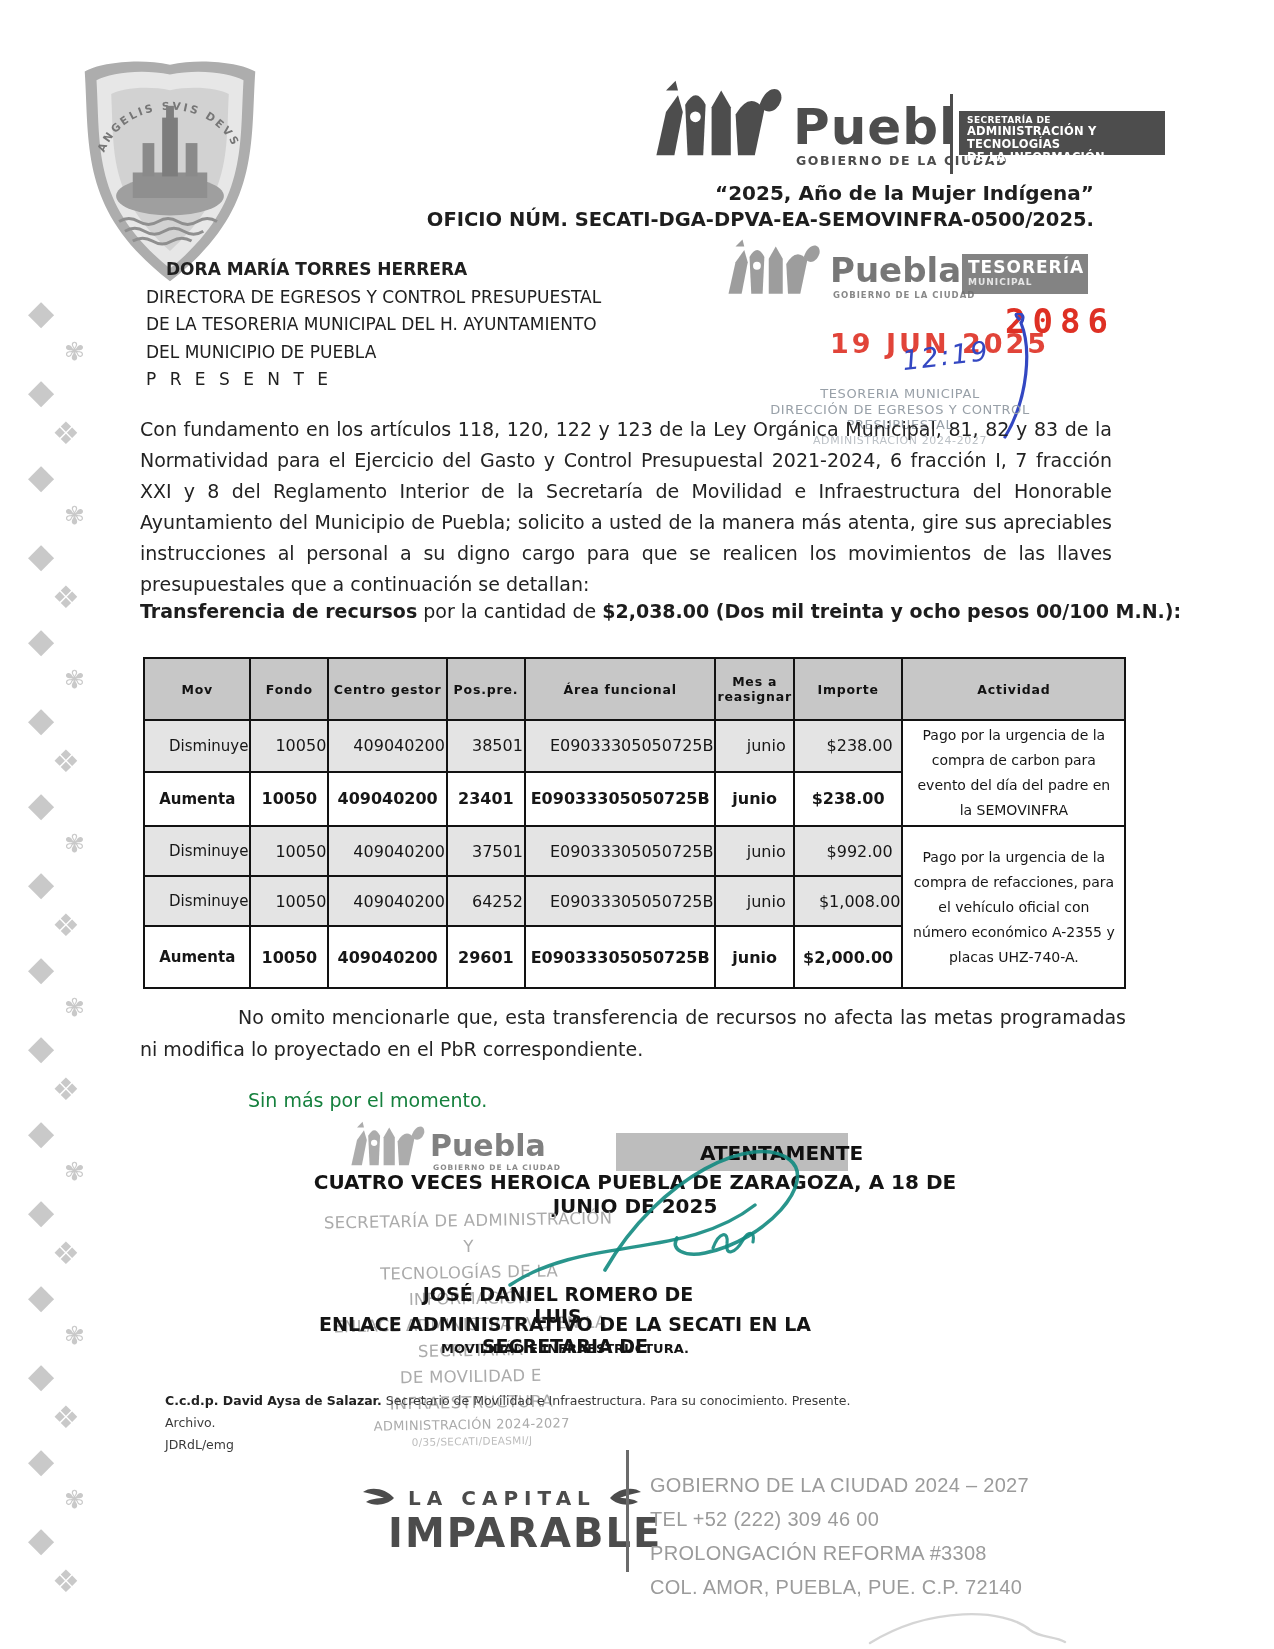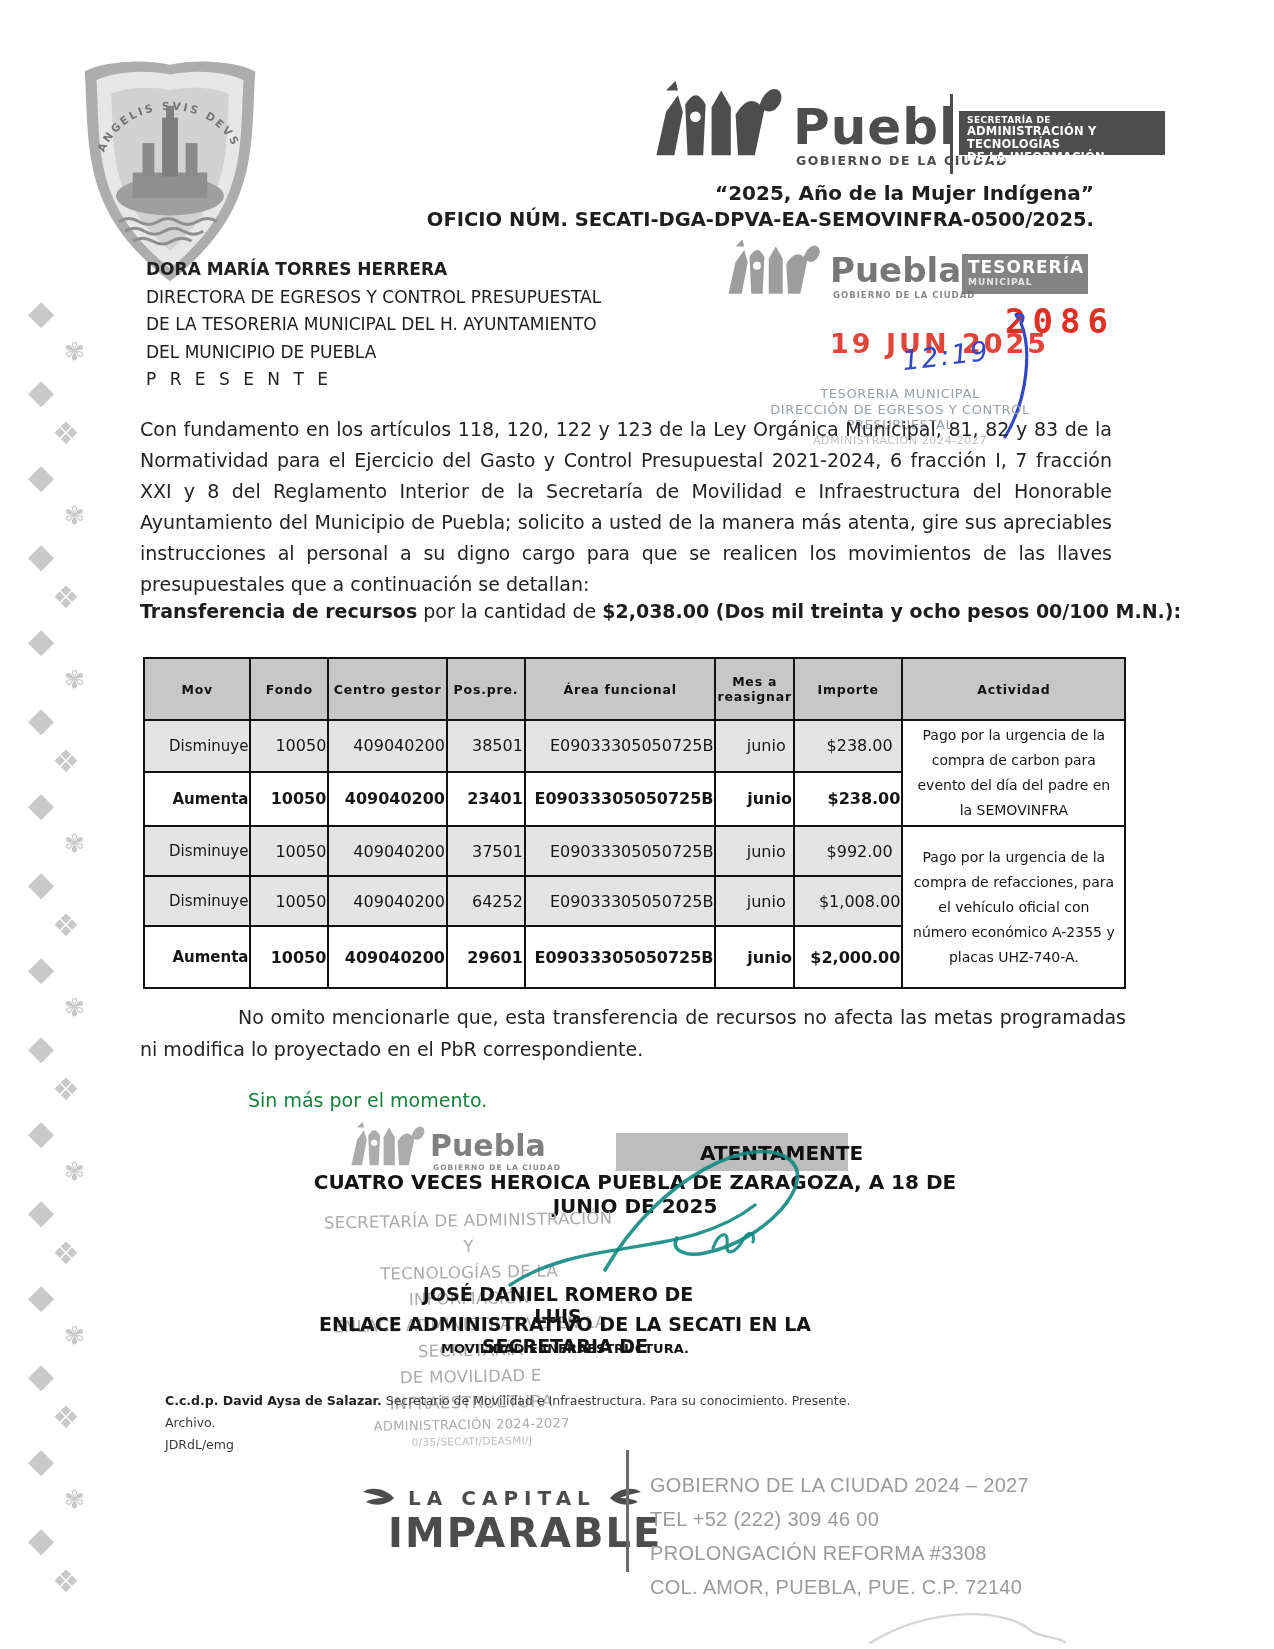--- a/index.html
+++ b/index.html
@@ -26,21 +26,21 @@
     color:#4d4d4d;letter-spacing:1.6px;}
   .brand-divider{position:absolute;left:950px;top:94px;width:3px;height:80px;background:#4d4d4d;}
   .brand-badge{position:absolute;left:959px;top:111px;width:206px;height:44px;
     background:var(--badge-dark,#4d4d4d);color:#fff;padding:4px 16px 0 8px;box-sizing:border-box;}
   .badge-l1{font-size:9px;font-weight:bold;letter-spacing:.4px;}
   .badge-l2,.badge-l3{font-size:11.5px;font-weight:bold;letter-spacing:.2px;line-height:13px;}
   .motto{position:absolute;right:180px;top:181px;font-size:20px;font-weight:bold;color:#1e1e1e;}
   .oficio{position:absolute;right:180px;top:208px;font-size:19.5px;font-weight:bold;color:#1e1e1e;}
   
   .recipient{position:absolute;left:146px;top:256px;font-size:17px;line-height:27.5px;color:#202020;}
-  .recipient .r-name{font-weight:bold;}
+  .recipient .r-name{font-weight:bold;margin-left:20px;}
   .recipient .r-presente{letter-spacing:4px;}
   
   .rstamp{position:absolute;left:690px;top:228px;width:460px;height:220px;}
   .rs-icon{position:absolute;left:28px;top:8px;width:105px;height:70px;opacity:.75;filter:blur(.3px);}
   .rs-icon svg{width:100%;height:100%;}
   .rs-word{position:absolute;left:140px;top:22px;font-size:34px;font-weight:bold;color:#777;
     filter:blur(.4px);}
   .rs-tag{position:absolute;left:143px;top:62px;font-size:8.5px;font-weight:bold;color:#888;
     letter-spacing:1px;filter:blur(.3px);}
   .rs-badge{position:absolute;left:272px;top:26px;width:126px;height:40px;background:#6e6e6e;
@@ -62,21 +62,21 @@
     line-height:31px;text-align:justify;color:#232323;}
   .transfer{position:absolute;left:140px;top:600px;margin:0;font-size:19px;color:#1d1d1d;}
   .transfer b{font-weight:bold;}
   
   .ttable{position:absolute;left:143px;top:657px;border-collapse:collapse;table-layout:fixed;}
   .ttable th,.ttable td{border:2px solid #121212;overflow:hidden;}
   .ttable th{background:var(--th-bg,#c7c7c7);font-size:12.5px;font-weight:bold;height:58px;
     letter-spacing:.8px;white-space:pre-line;text-align:center;color:#111;}
   .ttable td{font-size:16px;text-align:center;color:#161616;}
   .ttable tr.shaded td:not(.act){background:var(--row-shade,#e4e4e4);padding-left:24px;}
-  .ttable tr.boldrow td{font-weight:bold;text-align:right;}
+  .ttable tr.boldrow td{font-weight:bold;}
   .ttable td.mov{font-size:15px;}
   .ttable td.act{background:#fff;font-size:14px;line-height:25px;font-weight:normal;
     padding:2px 8px;}
   .p2{position:absolute;left:140px;top:1001px;width:986px;margin:0;font-size:19px;
     line-height:32px;text-indent:98px;text-align:justify;color:#232323;}
   .farewell{position:absolute;left:248px;top:1089px;font-size:19px;color:#15803d;}
   
   .at-icon{position:absolute;left:343px;top:1118px;width:84px;height:58px;opacity:.7;filter:blur(.3px);}
   .at-icon svg{width:100%;height:100%;}
   .at-word{position:absolute;left:430px;top:1128px;font-size:30px;font-weight:bold;color:#808080;

